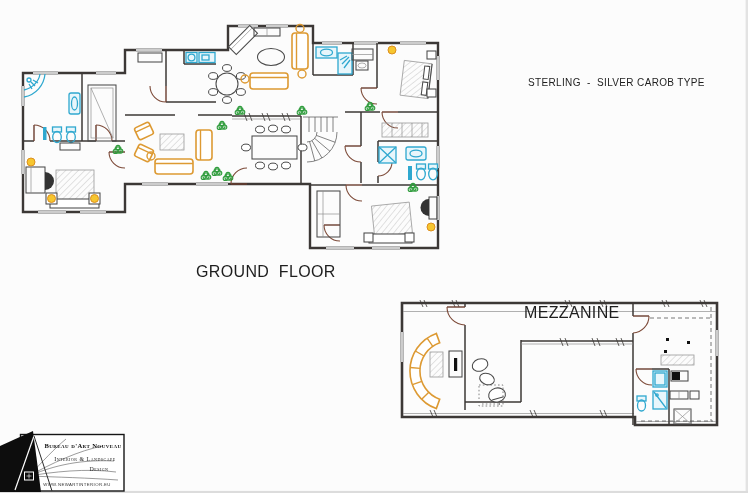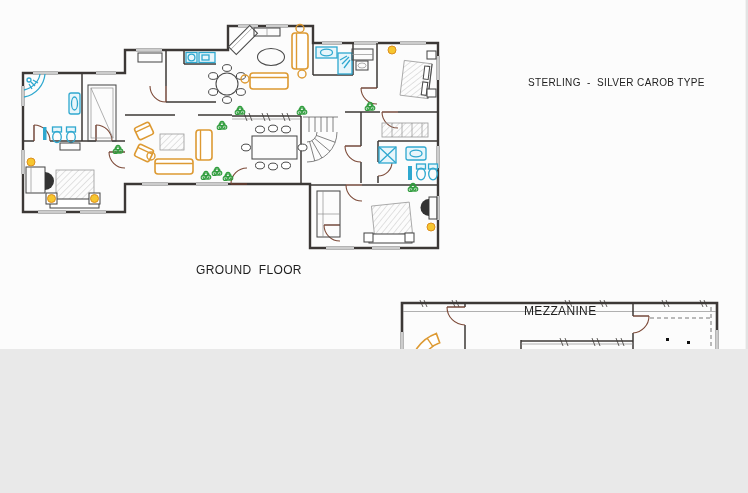--- a/index.html
+++ b/index.html
@@ -1,19 +1,19 @@
 <!DOCTYPE html>
 <html><head>
 <meta charset="utf-8">
 <style>
   html,body{margin:0;padding:0;background:#e9e9e9;}
-  .page{position:relative;width:748px;height:349px;background:#fcfcfc;overflow:hidden;
+  .page{position:relative;width:748px;height:493px;background:#fcfcfc;overflow:hidden;
         font-family:"Liberation Sans",sans-serif;}
   .page > svg{position:absolute;left:0;top:0;}
-  .label{position:absolute;font-size:12px;letter-spacing:.35px;color:#1e1e1e;white-space:pre;}
+  .label{position:absolute;font-size:16px;letter-spacing:.35px;color:#1e1e1e;white-space:pre;}
   
   .wx{fill:none;stroke:#3c3836;stroke-width:2.4;stroke-linecap:square;}
   .wx2{fill:none;stroke:#3c3836;stroke-width:2.6;stroke-linecap:square;}
   .wi{fill:none;stroke:#3c3836;stroke-width:1.5;}
   .thin{stroke:#8f8f8f;stroke-width:.7;fill:none;}
   .door{stroke:#7d4a38;stroke-width:1.1;fill:none;}
   .leaf{stroke:#6b3d2e;stroke-width:1.4;}
   .fo{fill:#fff;stroke:#4a4a4a;stroke-width:1.05;}
   .fon{fill:none;stroke:#4a4a4a;stroke-width:1.05;}
   .or{fill:#fff;stroke:#dd9a33;stroke-width:1.6;}

